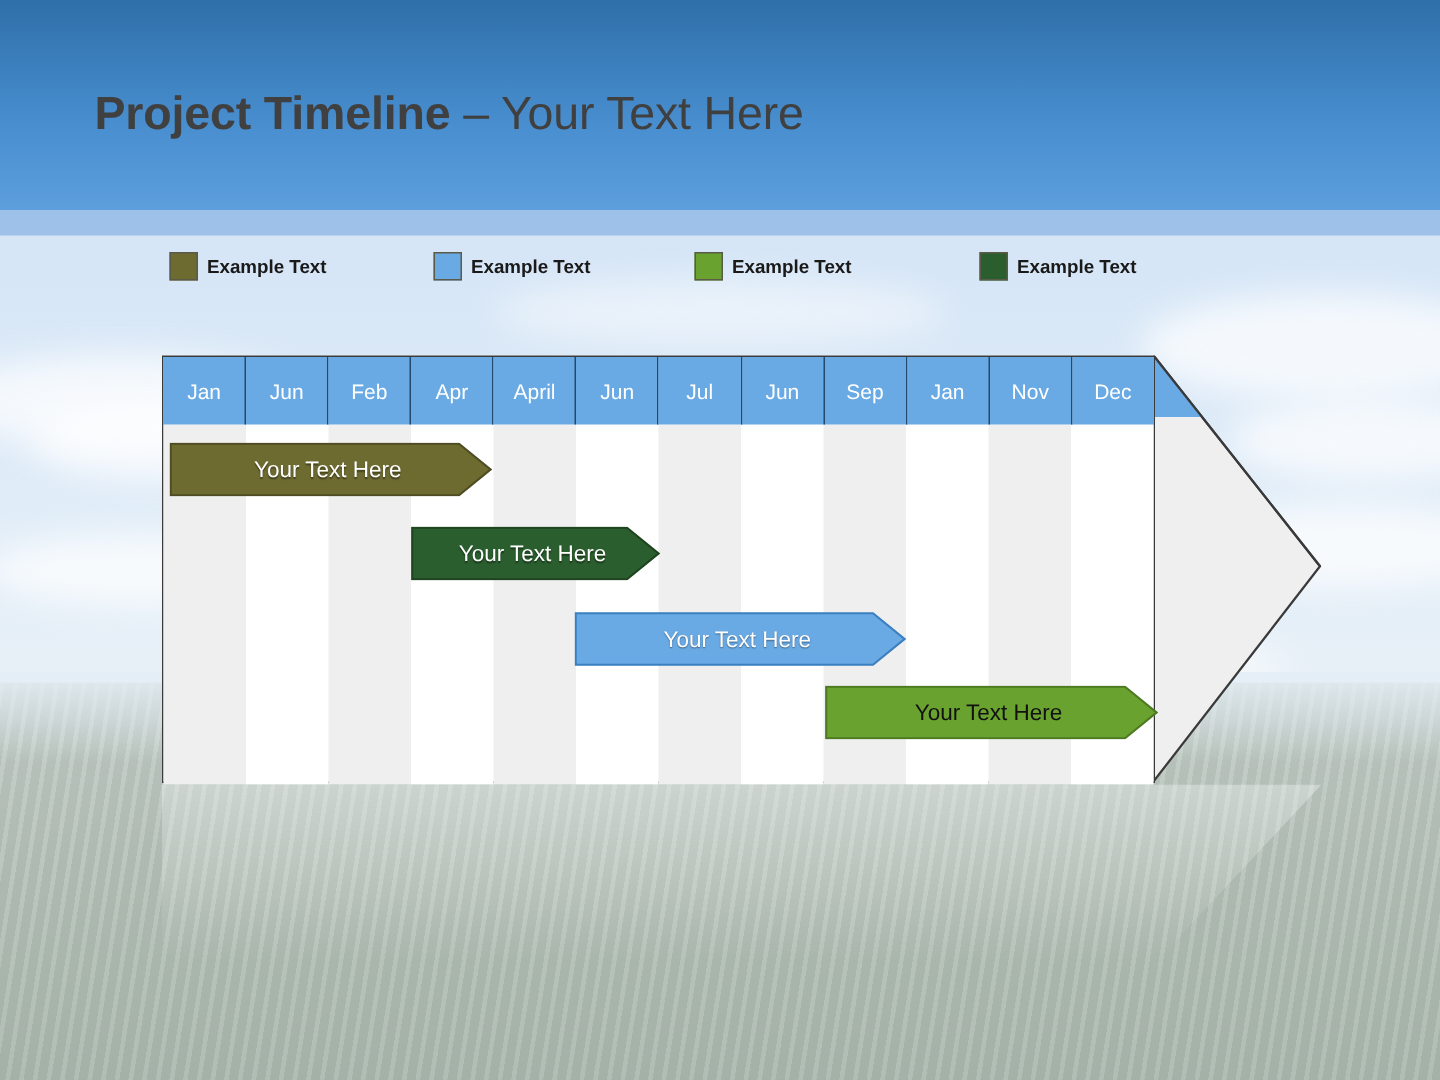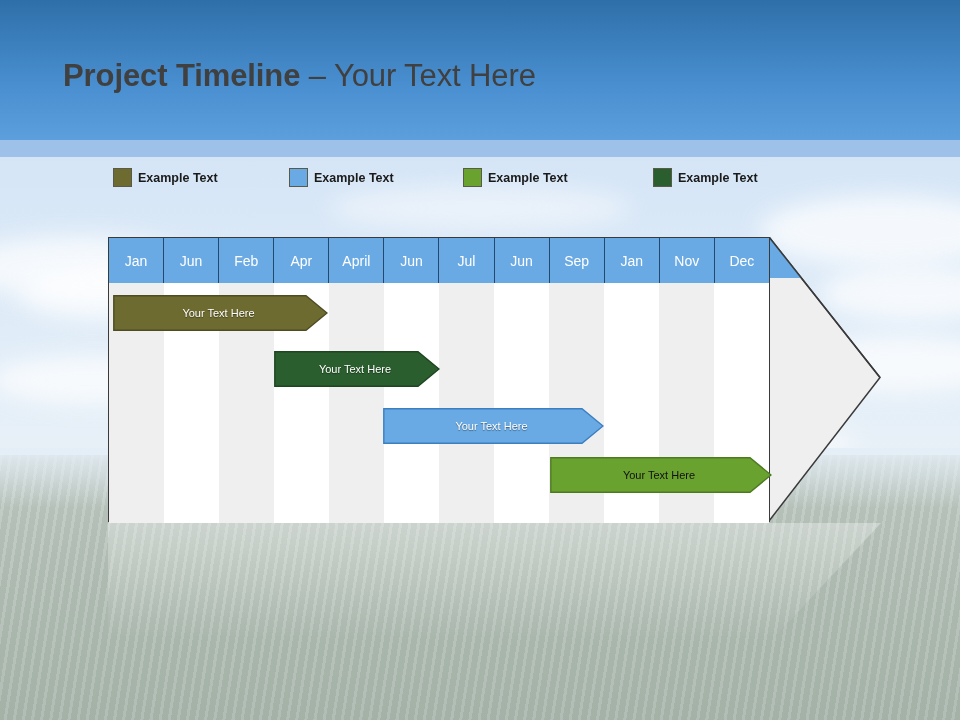--- a/index.html
+++ b/index.html
@@ -95,21 +95,21 @@
   }
 
   
   .bar {
     position:absolute; z-index:6; display:flex; align-items:center;
     height:36px;
   }
   .bar svg { position:absolute; left:0; top:0; }
   .bar .bar-label {
     position:relative; z-index:2; width:100%; text-align:center;
-    font-size:11px; padding-right:4px; white-space:nowrap;
+    font-size:15px; padding-right:4px; white-space:nowrap;
   }
   .lt { color:#ffffff; text-shadow:0 1px 1px rgba(0,0,0,.45); }
   .dk { color:#111111; }
 
   
   #reflect {
     position:absolute; left:108px; top:523px; width:773px; height:118px; z-index:2;
     opacity:.38;
   }
 </style>

